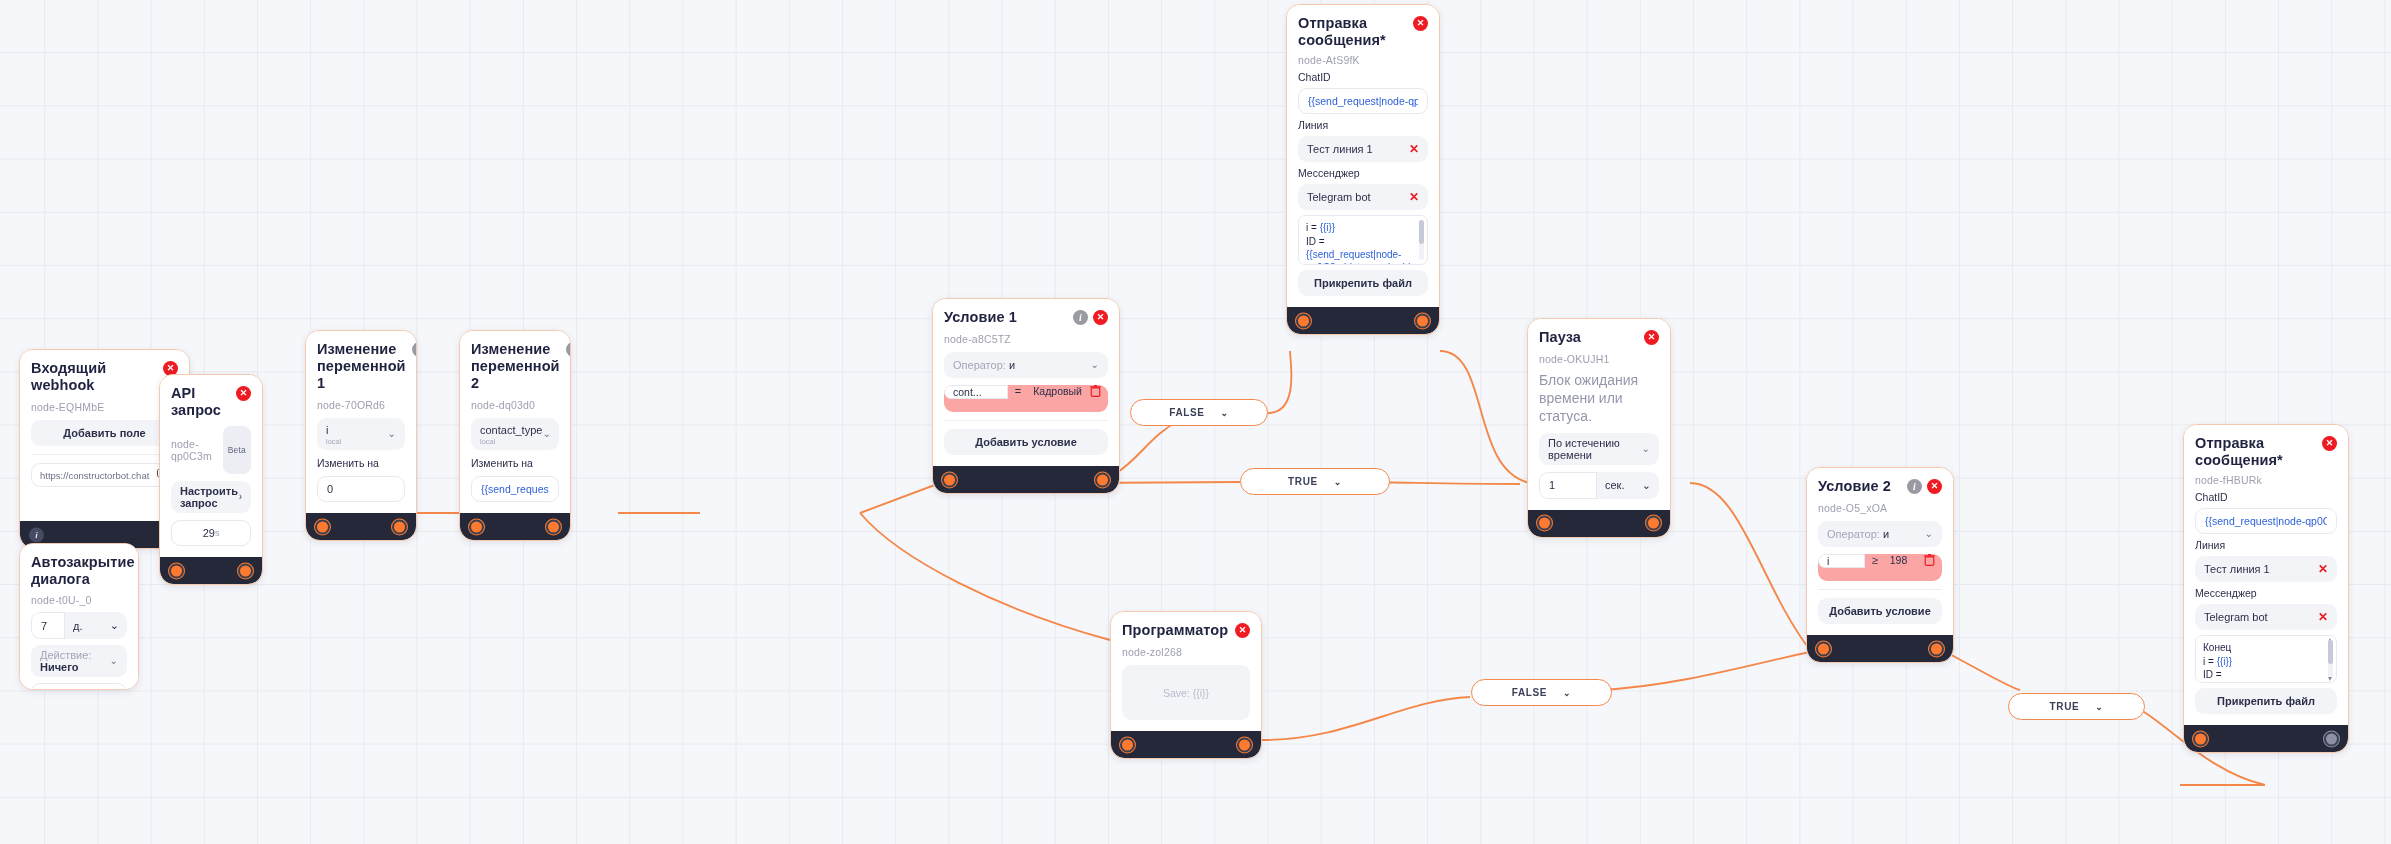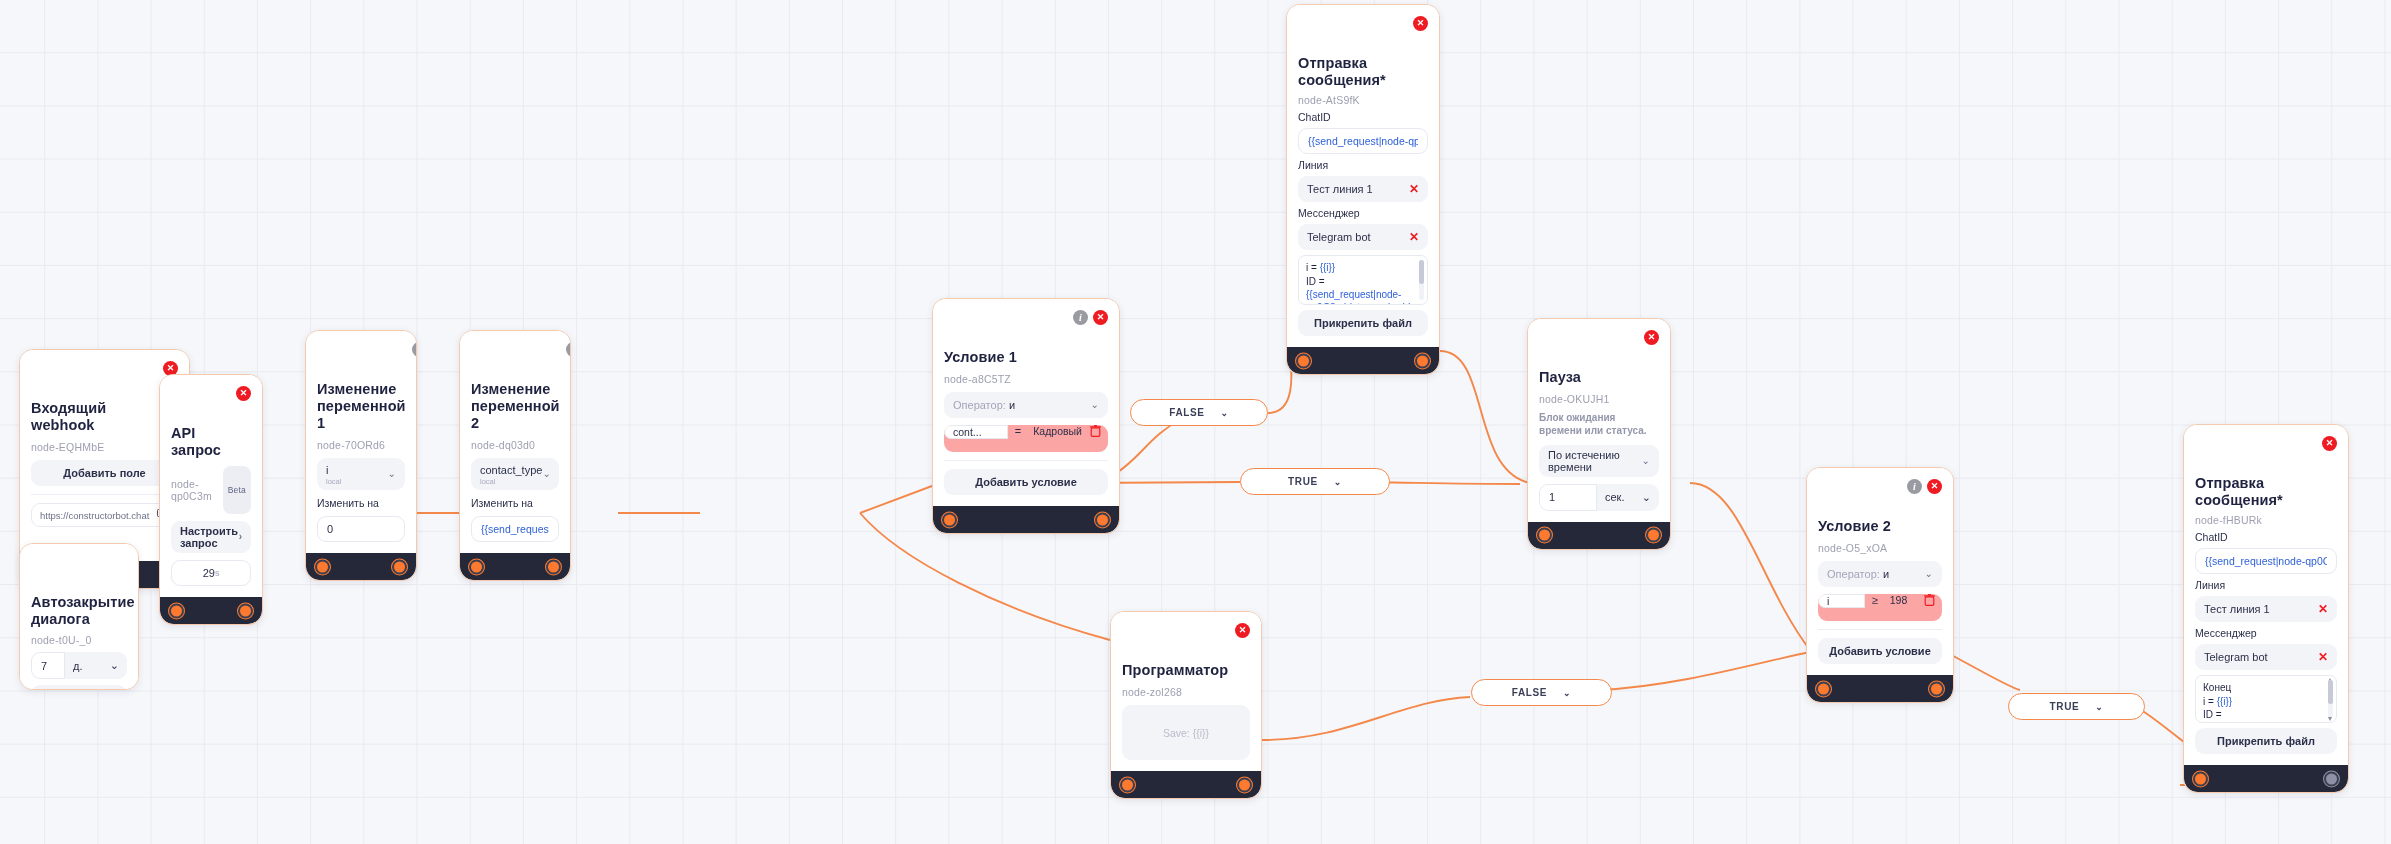--- a/index.html
+++ b/index.html
@@ -29,42 +29,41 @@
     border: 1px solid #f4c9ad;
     box-shadow: 0 2px 7px rgba(40,50,90,.10);
     display: flex; flex-direction: column;
     overflow: hidden;
   }
   .node-body { padding: 10px 11px 11px 11px; display: flex; flex-direction: column; gap: 7px; background:#fff; }
   .node-head { display: flex; align-items: flex-start; justify-content: space-between; gap: 6px; }
   .node-title {
     font-size: 14.5px; font-weight: 700; color: #1f2340; line-height: 1.18;
     letter-spacing: .1px;
-    margin-top: 40px;
   }
   .head-icons { display: flex; align-items: center; gap: 5px; flex: 0 0 auto; padding-top: 1px; }
   .icon-info {
     width: 15px; height: 15px; border-radius: 50%;
     background: #9a9aa3; color: #fff;
     font-size: 10px; font-style: italic; font-weight: 700;
     display: flex; align-items: center; justify-content: center;
     font-family: "Liberation Serif", serif;
   }
   .icon-close {
     width: 15px; height: 15px; border-radius: 50%;
     background: #ef1b22; color: #fff;
     font-size: 9px; font-weight: 700; line-height: 1;
     display: flex; align-items: center; justify-content: center;
   }
   .node-id { font-size: 10.5px; color: #9d9fb0; letter-spacing: .2px; display:flex; align-items:center; gap:6px;}
   .badge-beta {
     font-size: 8.5px; color:#5e6480; background:#edeef4;
     border-radius: 8px; padding: 19px 5px; letter-spacing:.2px;
   }
-  .node-sub { font-size: 10px; color: #9497ab; line-height: 1.28; font-weight: bold; }
+  .node-sub { font-size: 14px; color: #9497ab; line-height: 1.28; }
   .field-label { font-size: 10.5px; color: #2b2f49; }
 
   
   .pill {
     background: #f3f4f8; border-radius: 9px;
     min-height: 26px; display: flex; align-items: center;
     padding: 4px 9px; font-size: 11px; color: #2b2f49;
   }
   .pill.white { background:#fff; border: 1px solid #e7e9f1; }
   .pill.btn { justify-content: center; font-weight: 700; color:#2b2f49; cursor: pointer; }

